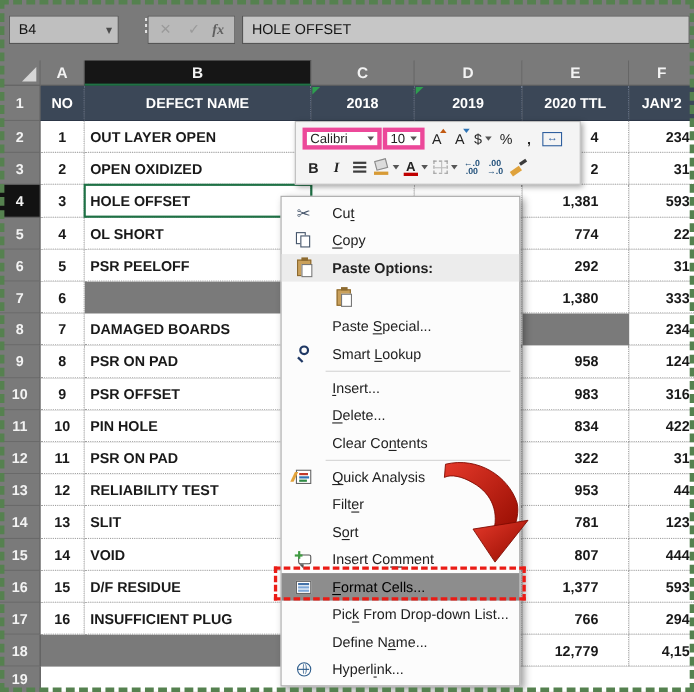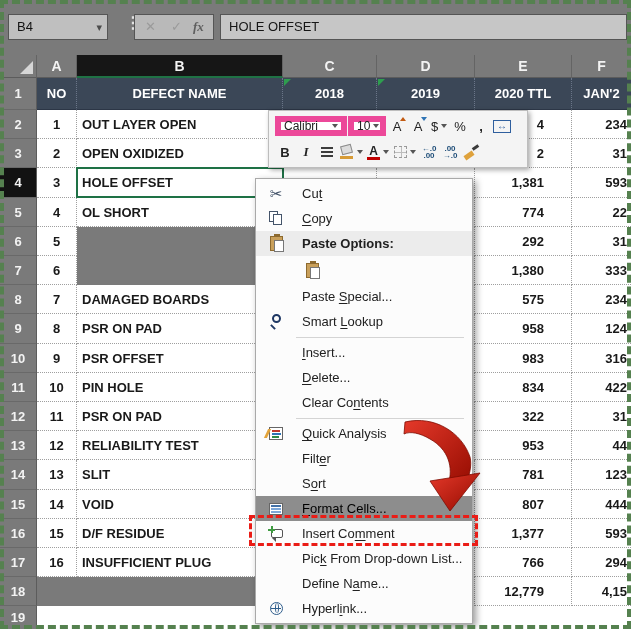--- a/index.html
+++ b/index.html
@@ -40,21 +40,21 @@
   .cb{justify-content:flex-start;padding-left:5px;}
   .ce{justify-content:flex-end;padding-right:27px;}
   .cf{justify-content:flex-end;padding-right:4px;border-right:none;overflow:hidden;}
   .cmerge{justify-content:center;font-weight:bold;}
   #selection-box{position:absolute;left:76px;top:167px;width:208px;height:31px;border:2px solid #1e7145;z-index:5;pointer-events:none;}
   #row19-band{position:absolute;left:37px;top:606px;width:594px;height:23px;background:#fff;}
 
   
   #mini-toolbar{position:absolute;left:268px;top:110px;width:260px;height:58px;background:#f4f4f4;border:1px solid #bdbdbd;box-shadow:2px 2px 5px rgba(0,0,0,.35);z-index:10;padding:3px 6px;display:flex;flex-direction:column;justify-content:space-between;}
   .tb-row{display:flex;align-items:center;height:24px;gap:1px;}
-  .tb-select{height:20px;background:#fff;border:6px solid #ec4899;display:flex;align-items:center;justify-content:space-between;padding:0 3px;font-size:12px;color:#222;}
+  .tb-select{height:20px;background:#fff;border:4px solid #ec4899;display:flex;align-items:center;justify-content:space-between;padding:0 3px;font-size:12px;color:#222;}
   .tb-btn{position:relative;min-width:20px;height:20px;display:flex;align-items:center;justify-content:center;font-size:13px;color:#232323;}
   .tcaret{width:0;height:0;border-left:3.5px solid transparent;border-right:3.5px solid transparent;border-top:4px solid #555;margin-left:3px;}
   .supmark{position:absolute;top:1px;right:1px;width:0;height:0;border-left:3px solid transparent;border-right:3px solid transparent;}
   .up{border-bottom:4px solid #c25a11;}
   .dn{border-top:4px solid #2e74b5;}
   .bold-b{font-weight:bold;}
   .ital-i{font-family:"Liberation Serif",serif;font-style:italic;font-weight:bold;}
   .align-icon{display:flex;flex-direction:column;gap:2px;}
   .align-icon i{display:block;width:12px;height:2px;background:#3c3c3c;}
   .bucket{position:relative;width:14px;height:16px;}
@@ -193,40 +193,40 @@
         <div class="cell ca" style="left: 37px; width: 40px;">4</div>
         <div class="cell cb" style="left: 77px; width: 206px;">OL SHORT</div>
         <div class="cell " style="left: 283px; width: 94px;"></div>
         <div class="cell " style="left: 377px; width: 98px;"></div>
         <div class="cell ce" style="left: 475px; width: 97px;">774</div>
         <div class="cell cf" style="left: 572px; width: 59px;">22</div>
       </div>
       <div class="rowhdr" style="top: 227px; height: 29px;">6</div>
       <div class="row" style="top: 227px; height: 29px;">
         <div class="cell ca" style="left: 37px; width: 40px;">5</div>
+        <div class="cell cb" style="left: 77px; width: 206px;">PSR PEELOFF</div>
         <div class="cell " style="left: 283px; width: 94px;"></div>
         <div class="cell " style="left: 377px; width: 98px;"></div>
         <div class="cell ce" style="left: 475px; width: 97px;">292</div>
         <div class="cell cf" style="left: 572px; width: 59px;">31</div>
       </div>
       <div class="rowhdr" style="top: 256px; height: 29px;">7</div>
       <div class="row" style="top: 256px; height: 29px;">
         <div class="cell ca" style="left: 37px; width: 40px;">6</div>
         <div class="cell " style="left: 283px; width: 94px;"></div>
         <div class="cell " style="left: 377px; width: 98px;"></div>
         <div class="cell ce" style="left: 475px; width: 97px;">1,380</div>
         <div class="cell cf" style="left: 572px; width: 59px;">333</div>
       </div>
       <div class="rowhdr" style="top: 285px; height: 29px;">8</div>
       <div class="row" style="top: 285px; height: 29px;">
         <div class="cell ca" style="left: 37px; width: 40px;">7</div>
         <div class="cell cb" style="left: 77px; width: 206px;">DAMAGED BOARDS</div>
         <div class="cell " style="left: 283px; width: 94px;"></div>
         <div class="cell " style="left: 377px; width: 98px;"></div>
-        <div class="cell ce" style="left: 475px; width: 97px;">575</div>
         <div class="cell cf" style="left: 572px; width: 59px;">234</div>
       </div>
       <div class="rowhdr" style="top: 314px; height: 30px;">9</div>
       <div class="row" style="top: 314px; height: 30px;">
         <div class="cell ca" style="left: 37px; width: 40px;">8</div>
         <div class="cell cb" style="left: 77px; width: 206px;">PSR ON PAD</div>
         <div class="cell " style="left: 283px; width: 94px;"></div>
         <div class="cell " style="left: 377px; width: 98px;"></div>
         <div class="cell ce" style="left: 475px; width: 97px;">958</div>
         <div class="cell cf" style="left: 572px; width: 59px;">124</div>
@@ -460,39 +460,39 @@
         <span><span class="mn">Q</span>uick Analysis</span>
       </div>
       <div class="mi">
         <span>Filt<span class="mn">e</span>r</span>
         <span class="subarrow">▸</span>
       </div>
       <div class="mi">
         <span>S<span class="mn">o</span>rt</span>
         <span class="subarrow">▸</span>
       </div>
-      <div class="mi selrow">
-        <span class="micon">
-          <span class="i-fmtcells">
-            <i></i>
-            <i></i>
-            <i></i>
-          </span>
-        </span>
-        <span><span class="mn">F</span>ormat Cells...</span>
-      </div>
       <div class="mi">
         <span class="micon">
           <span class="i-comment">
             <span class="bub"></span>
             <span class="tail"></span>
             <span class="plus"></span>
           </span>
         </span>
         <span>Insert Co<span class="mn">m</span>ment</span>
+      </div>
+      <div class="mi selrow">
+        <span class="micon">
+          <span class="i-fmtcells">
+            <i></i>
+            <i></i>
+            <i></i>
+          </span>
+        </span>
+        <span><span class="mn">F</span>ormat Cells...</span>
       </div>
       <div class="mi">
         <span>Pic<span class="mn">k</span> From Drop-down List...</span>
       </div>
       <div class="mi">
         <span>Define N<span class="mn">a</span>me...</span>
       </div>
       <div class="mi">
         <span class="micon">
           <span class="i-globe"></span>

